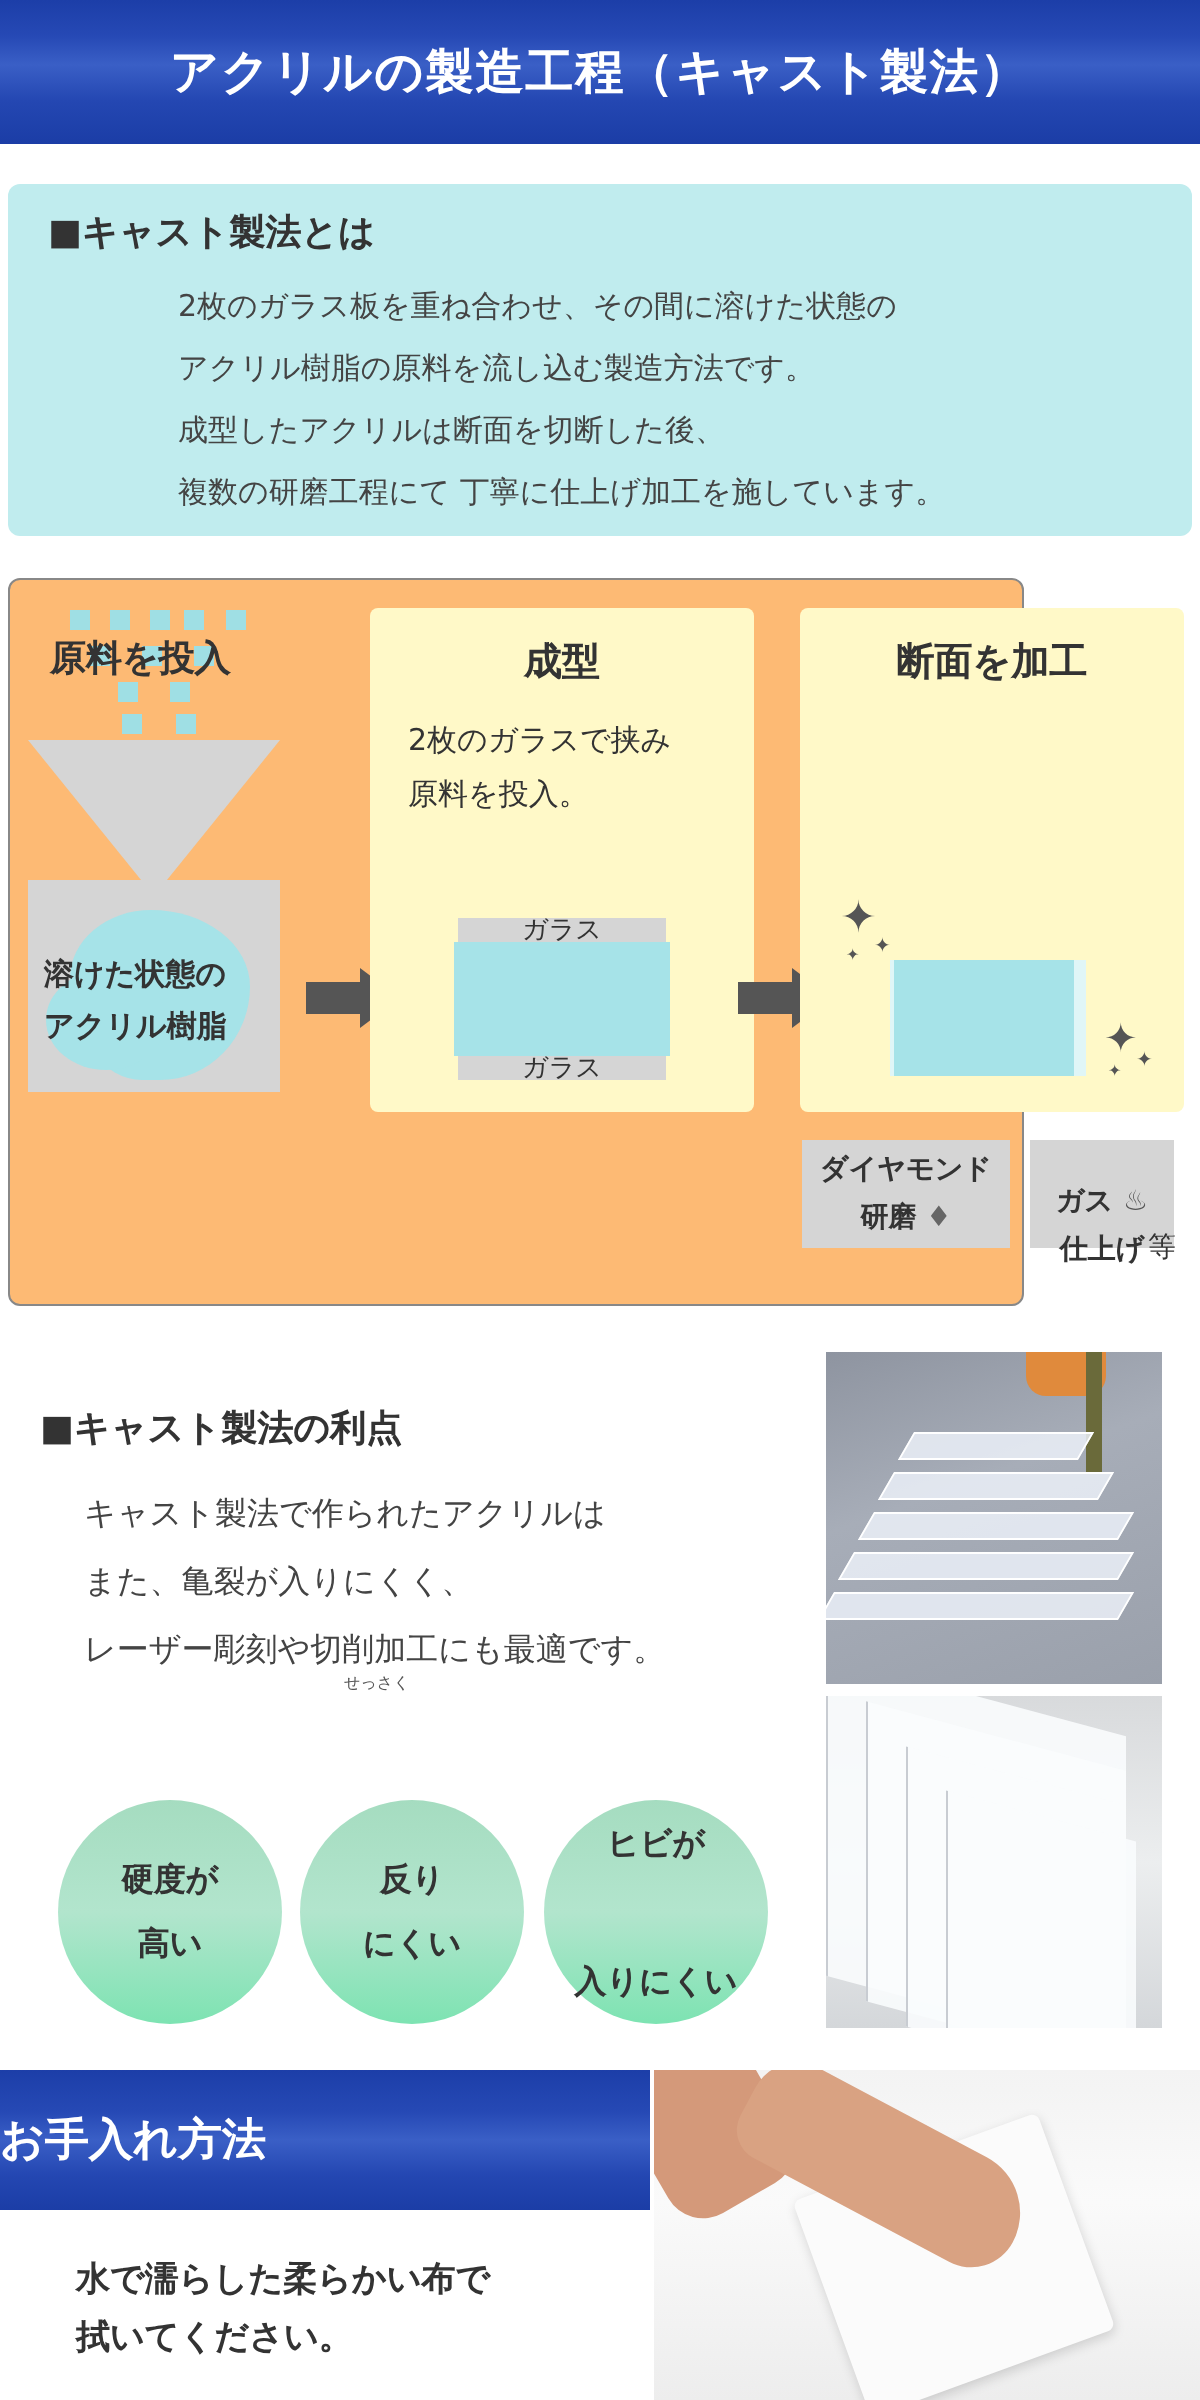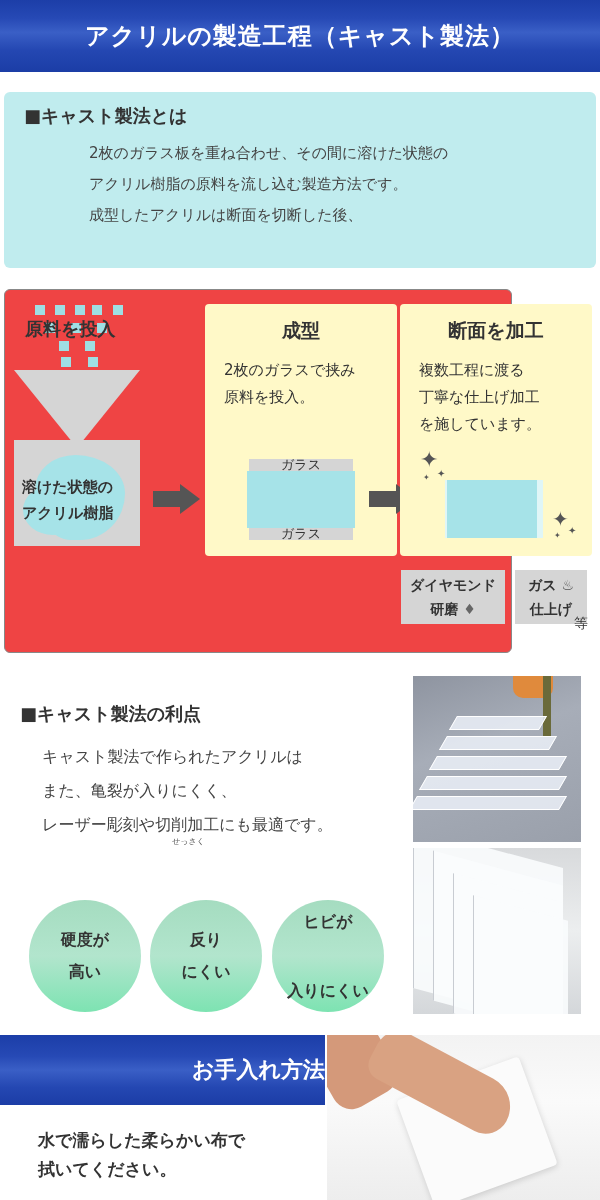--- a/index.html
+++ b/index.html
@@ -5,21 +5,21 @@
   * { box-sizing: border-box; margin: 0; padding: 0; }
   body { width: 600px; height: 1200px; background: #ffffff; font-family: "DejaVu Sans", "Liberation Sans", sans-serif; color: #333; position: relative; overflow: hidden; }
 
   .header { position: absolute; left: 0; top: 0; width: 600px; height: 72px; background: linear-gradient(#1c3ea8 0%, #2649b5 25%, #3a5fc6 45%, #2447b2 70%, #1b3da6 100%); display: flex; align-items: center; justify-content: center; }
   .header h1 { color: #fff; font-size: 24px; font-weight: bold; letter-spacing: 1px; }
 
   .cast-box { position: absolute; left: 4px; top: 92px; width: 592px; height: 176px; background: #c0ecee; border-radius: 6px; }
   .cast-box .title { position: absolute; left: 20px; top: 12px; font-size: 18px; font-weight: bold; color: #333; }
   .cast-box .body { position: absolute; left: 85px; top: 46px; font-size: 15px; line-height: 31px; color: #444; }
 
-  .process { position: absolute; left: 4px; top: 289px; width: 508px; height: 364px; border: 1px solid #888; border-radius: 6px; background: #ef4444; }
+  .process { position: absolute; left: 4px; top: 289px; width: 508px; height: 364px; border: 1px solid #888; border-radius: 6px; background: #fdba74; }
 
   .step1-title { position: absolute; left: 20px; top: 27px; font-size: 18px; font-weight: bold; color: #333; z-index: 2; }
   .dots { position: absolute; left: 30px; top: 15px; width: 100px; height: 65px; }
   .dot { position: absolute; width: 10px; height: 10px; background: #9fdfe4; }
   .funnel { position: absolute; left: 9px; top: 80px; width: 0; height: 0; border-left: 63px solid transparent; border-right: 63px solid transparent; border-top: 78px solid #d5d5d5; }
   .tank { position: absolute; left: 9px; top: 150px; width: 126px; height: 106px; background: #d5d5d5; }
   .blob { position: absolute; left: 30px; top: 165px; width: 90px; height: 85px; background: #a6e3e8; border-radius: 45% 55% 50% 40% / 40% 45% 55% 60%; }
   .blob2 { position: absolute; left: 18px; top: 195px; width: 60px; height: 50px; background: #a6e3e8; border-radius: 50%; }
   .tank-text { position: absolute; left: 17px; top: 184px; font-size: 15px; line-height: 26px; color: #333; font-weight: bold; z-index: 2; }
 
@@ -45,41 +45,42 @@
   .ruby { position: absolute; left: 172px; top: 836px; font-size: 8px; color: #555; }
 
   .circle { position: absolute; top: 900px; width: 112px; height: 112px; border-radius: 50%; background: linear-gradient(#a5dcc0 0%, #b2e5cd 50%, #7de3b2 100%); display: flex; flex-direction: column; align-items: center; justify-content: center; font-weight: bold; color: #333; font-size: 16px; line-height: 32px; text-align: left; }
 
   .photo { position: absolute; left: 413px; width: 168px; }
   .photo1 { top: 676px; height: 166px; background: linear-gradient(160deg, #8e94a0 0%, #a7adb8 40%, #9aa0ab 100%); overflow: hidden; }
   .photo2 { top: 848px; height: 166px; background: linear-gradient(180deg, #d8dadc 0%, #eceeef 50%, #d4d7da 100%); overflow: hidden; }
   .slab { position: absolute; background: rgba(235,240,248,0.85); border: 1px solid #fff; }
   .slab2 { position: absolute; background: rgba(250,252,253,0.9); border-left: 1px solid #c8ccd2; }
 
-  .care-bar { position: absolute; left: 0; top: 1035px; width: 325px; height: 70px; background: linear-gradient(#1c3ea8 0%, #2649b5 30%, #3a5fc6 50%, #2447b2 75%, #1b3da6 100%); display: flex; align-items: center; justify-content: flex-end; }
+  .care-bar { position: absolute; left: 0; top: 1035px; width: 325px; height: 70px; background: linear-gradient(#1c3ea8 0%, #2649b5 30%, #3a5fc6 50%, #2447b2 75%, #1b3da6 100%); display: flex; align-items: center; justify-content: flex-start; }
   .care-bar h2 { color: #fff; font-size: 22px; font-weight: bold; }
   .care-text { position: absolute; left: 38px; top: 1126px; font-size: 17px; line-height: 29px; color: #333; font-weight: bold; }
   .care-photo { position: absolute; left: 327px; top: 1035px; width: 273px; height: 165px; background: linear-gradient(180deg, #f3f3f3 0%, #fafafa 40%, #ededed 100%); overflow: hidden; }
   .cloth { position: absolute; left: 85px; top: 40px; width: 130px; height: 115px; background: #fbfbfb; transform: rotate(-20deg); box-shadow: 0 2px 6px rgba(0,0,0,0.15); border-radius: 4px; }
   .hand { position: absolute; left: 40px; top: 20px; width: 150px; height: 55px; background: #d9a282; border-radius: 30px 40px 30px 20px; transform: rotate(28deg); }
   .arm { position: absolute; left: -10px; top: -20px; width: 70px; height: 90px; background: #d4997a; border-radius: 20px; transform: rotate(-30deg); }
 </style>
 </head>
 <body>
 
 <div class="header">
   <h1>アクリルの製造工程（キャスト製法）</h1>
 </div>
 
 <div class="cast-box">
   <div class="title">■キャスト製法とは</div>
   <div class="body">
     <div>2枚のガラス板を重ね合わせ、その間に溶けた状態の</div>
     <div>アクリル樹脂の原料を流し込む製造方法です。</div>
     <div>成型したアクリルは断面を切断した後、</div>
+    <div>複数の研磨工程にて 丁寧に仕上げ加工を施しています。</div>
   </div>
 </div>
 
 <div class="process">
 
   <div class="dots">
     <div class="dot" style="left:0;top:0"></div>
     <div class="dot" style="left:20px;top:0"></div>
     <div class="dot" style="left:40px;top:0"></div>
     <div class="dot" style="left:57px;top:0"></div>
@@ -100,59 +101,54 @@
   <div class="tank-text">
     <div>溶けた状態の</div>
     <div>アクリル樹脂</div>
   </div>
 
   <div class="arrow" style="left:148px;top:194px;">
     <div class="shaft"></div>
       <div class="head"></div>
   </div>
 
-  <div class="card" style="left:200px;">
+  <div class="card" style="left:180px;">
     <div class="ct">成型</div>
     <div class="cb">
       <div>2枚のガラスで挟み</div>
       <div>原料を投入。</div>
     </div>
     <div class="glass-bar" style="top:155px;"></div>
     <div class="glass-label" style="top:152px;">ガラス</div>
     <div class="resin"></div>
     <div class="glass-bar" style="top:224px;"></div>
     <div class="glass-label" style="top:221px;">ガラス</div>
   </div>
 
   <div class="arrow" style="left:364px;top:194px;">
     <div class="shaft"></div>
       <div class="head"></div>
   </div>
 
   <div class="card" style="left:395px;">
     <div class="ct">断面を加工</div>
-    <div class="cb">
-      <div>複数工程に渡る</div>
-      <div>丁寧な仕上げ加工</div>
-      <div>を施しています。</div>
-    </div>
     <div class="finished"></div>
     <span class="sparkle" style="left:20px;top:145px;font-size:22px;">✦</span>
     <span class="sparkle" style="left:37px;top:165px;font-size:10px;">✦</span>
     <span class="sparkle" style="left:23px;top:170px;font-size:8px;">✦</span>
     <span class="sparkle" style="left:152px;top:205px;font-size:20px;">✦</span>
     <span class="sparkle" style="left:168px;top:222px;font-size:10px;">✦</span>
     <span class="sparkle" style="left:154px;top:228px;font-size:8px;">✦</span>
   </div>
 
   <div class="tag" style="left:396px;width:104px;height:54px;padding-top:3px;">
     <div>ダイヤモンド</div>
     <div><span>研磨</span> <span style="color:#666;">♦</span></div>
   </div>
-  <div class="tag" style="left:510px;width:72px;height:54px;padding-top:3px;">
+  <div class="tag" style="left:510px;width:72px;height:54px;padding-top:19px;">
     <div><span>ガス</span> <span style="color:#555;">♨</span></div>
     <div>仕上げ</div>
   </div>
   <div style="position:absolute;left:569px;top:325px;font-size:14px;color:#333;">等</div>
 </div>
 
 <div class="merit-title">■キャスト製法の利点</div>
 <div class="merit-body">
   <div>キャスト製法で作られたアクリルは</div>
   <div>また、亀裂が入りにくく、</div>

